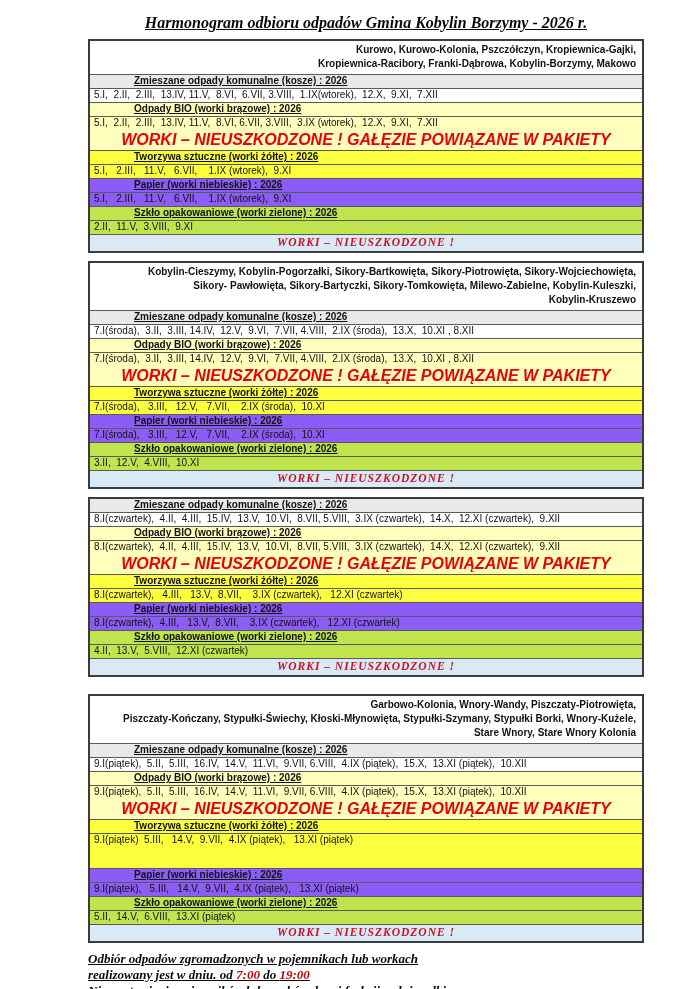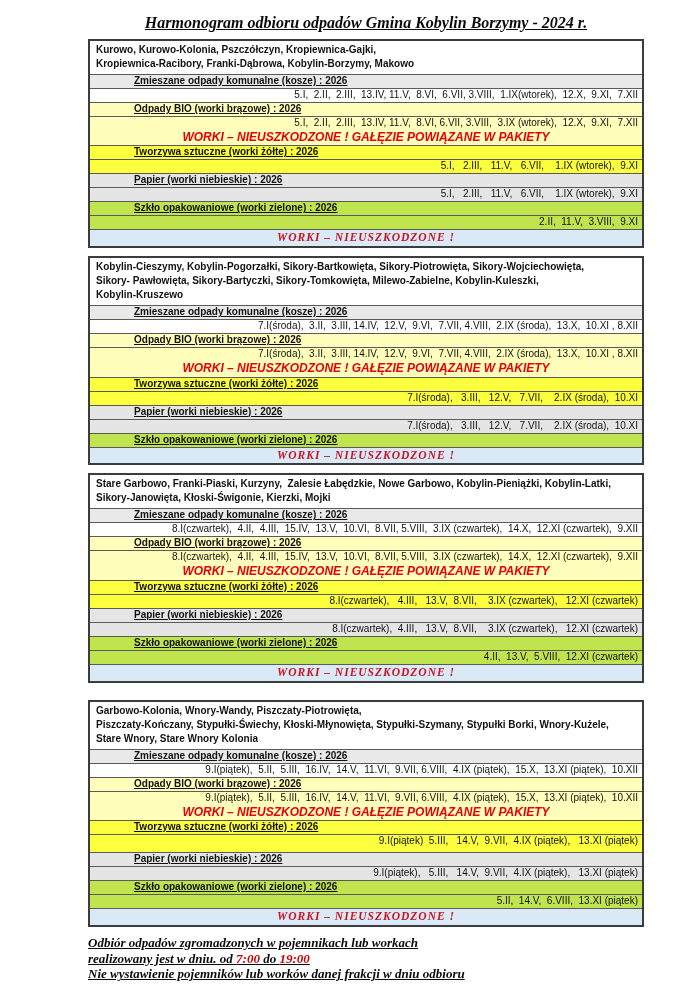--- a/index.html
+++ b/index.html
@@ -4,45 +4,45 @@
 <style>
   html,body{margin:0;padding:0;background:#ffffff;}
   body{width:700px;height:989px;overflow:hidden;font-family:"Liberation Sans",sans-serif;color:#111;}
   .content{margin:0 56px 0 88px;}
   .page-title{font-family:"Liberation Serif",serif;font-style:italic;font-weight:bold;
     text-decoration:underline;font-size:16px;text-align:center;margin:14px 0 7px 0;color:#0a0a0a;}
   table.schedule{width:100%;border-collapse:collapse;border:2px solid #3c3c3c;margin:0 0 8px 0;background:#fff;}
   #sections table.schedule:nth-child(3){margin-bottom:17px;}
   td{padding:0 4px 1px 4px;font-size:10px;line-height:1.2;border-top:1px solid #5a5a5a;}
   tr:first-child td{border-top:none;}
-  .villages{font-weight:bold;text-align:left;font-size:10px;line-height:1.4;background:#fff;
+  .villages{font-weight:bold;text-align:right;font-size:10px;line-height:1.4;background:#fff;
     white-space:pre-wrap;padding:2px 6px 3px 6px;}
   .villages.left{text-align:left;}
   .wlabel{font-weight:bold;text-decoration:underline;padding-left:44px;}
-  .dates{white-space:pre-wrap;text-align:right;}
-  .dates.tall{padding-bottom:5px;}
-  .warn{border-top:none;color:#e8000d;font-weight:bold;font-style:italic;text-align:center;font-size:12px;}
+  .dates{white-space:pre-wrap;}
+  .dates.tall{padding-bottom:22px;}
+  .warn{border-top:none;color:#e8000d;font-weight:bold;font-style:italic;text-align:center;font-size:16px;}
   .tfoot-note{background:#d9e9f6;color:#cc1122;font-family:"Liberation Serif",serif;font-weight:bold;
     font-style:italic;text-align:center;font-size:11.5px;letter-spacing:1px;padding:1px 4px;}
   .bg-zmieszane{background:#e9e9e9;}
   td.dates.bg-zmieszane{background:#ffffff;}
   .bg-bio{background:#ffffbb;}
   .bg-tworzywa{background:#fcff3d;}
-  .bg-papier{background:#e5e5e5;}
+  .bg-papier{background:#8b5cf6;}
   .bg-szklo{background:#bfe44e;margin-top:48px;}
   .notes{margin-top:3px;}
   .note-line{margin:0;font-family:"Liberation Serif",serif;font-weight:bold;font-style:italic;
     text-decoration:underline;font-size:13px;line-height:1.22;color:#0a0a0a;}
   .note-line .red{color:#cc0000;}
 </style>
 </head>
 <body>
 
 <div class="content">
-  <h1 class="page-title">Harmonogram odbioru odpadów Gmina Kobylin Borzymy - 2024 r.</h1>
+  <h1 class="page-title">Harmonogram odbioru odpadów Gmina Kobylin Borzymy - 2026 r.</h1>
 
   <div id="sections">
       <table class="schedule">
         <tbody>
           <tr>
             <td class="villages">Kurowo, Kurowo-Kolonia, Pszczółczyn, Kropiewnica-Gajki,
 Kropiewnica-Racibory, Franki-Dąbrowa, Kobylin-Borzymy, Makowo</td>
           </tr>
           <tr>
             <td class="wlabel bg-zmieszane">Zmieszane odpady komunalne (kosze) : 2026</td>
@@ -113,30 +113,29 @@
           <tr>
             <td class="wlabel bg-papier">Papier (worki niebieskie) : 2026</td>
           </tr>
           <tr>
             <td class="dates bg-papier">7.I(środa),   3.III,   12.V,   7.VII,    2.IX (środa),  10.XI</td>
           </tr>
           <tr>
             <td class="wlabel bg-szklo">Szkło opakowaniowe (worki zielone) : 2026</td>
           </tr>
           <tr>
-            <td class="tfoot-note">WORKI  – NIEUSZKODZONE !</td>
-          </tr>
-        </tbody>
-      </table>
-      <table class="schedule">
-        <tbody>
-          <tr>
-            <td class="villages left">Stare Garbowo, Franki-Piaski, Kurzyny,  Zalesie Łabędzkie, Nowe Garbowo, Kobylin-Pieniążki, Kobylin-Latki,
-Sikory-Janowięta, Kłoski-Świgonie, Kierzki, Mojki</td>
-          </tr>
+            <td class="dates bg-szklo">3.II,  12.V,  4.VIII,  10.XI</td>
+          </tr>
+          <tr>
+            <td class="tfoot-note">WORKI  – NIEUSZKODZONE !</td>
+          </tr>
+        </tbody>
+      </table>
+      <table class="schedule">
+        <tbody>
           <tr>
             <td class="wlabel bg-zmieszane">Zmieszane odpady komunalne (kosze) : 2026</td>
           </tr>
           <tr>
             <td class="dates bg-zmieszane">8.I(czwartek),  4.II,  4.III,  15.IV,  13.V,  10.VI,  8.VII, 5.VIII,  3.IX (czwartek),  14.X,  12.XI (czwartek),  9.XII</td>
           </tr>
           <tr>
             <td class="wlabel bg-bio">Odpady BIO (worki brązowe) : 2026</td>
           </tr>
           <tr>

